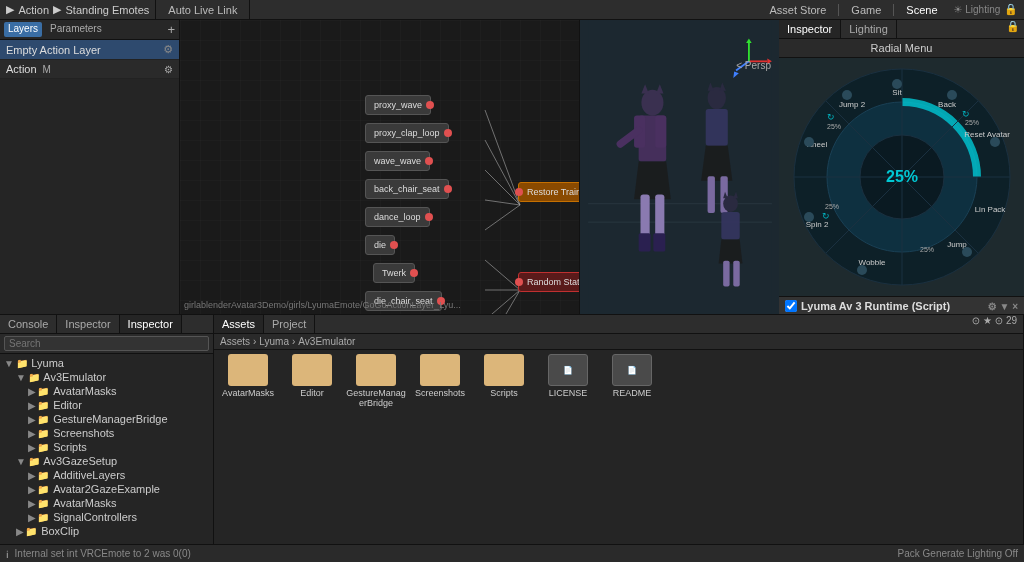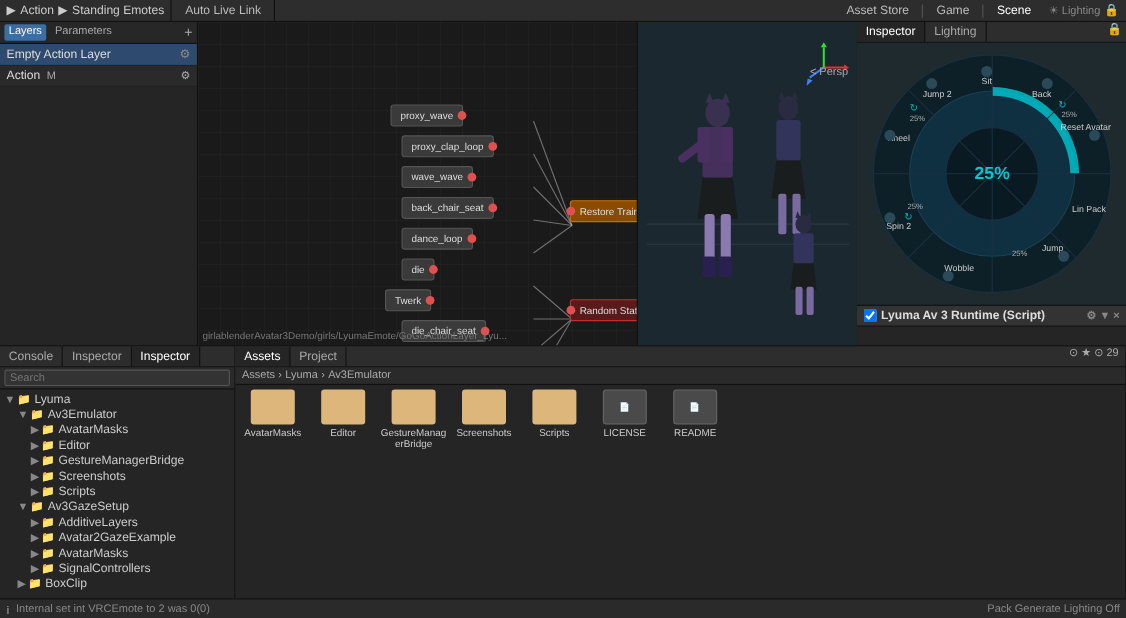--- a/index.html
+++ b/index.html
@@ -163,27 +163,27 @@
             <line x1="305" y1="240" x2="340" y2="270" stroke="#aaa" stroke-width="1" opacity="0.6"></line>
             <line x1="305" y1="270" x2="340" y2="270" stroke="#aaa" stroke-width="1" opacity="0.6"></line>
             <line x1="305" y1="300" x2="340" y2="270" stroke="#aaa" stroke-width="1" opacity="0.6"></line>
             <line x1="305" y1="330" x2="340" y2="270" stroke="#aaa" stroke-width="1" opacity="0.6"></line>
 
             <line x1="440" y1="185" x2="500" y2="240" stroke="#ddd" stroke-width="1" opacity="0.5"></line>
 
             <line x1="185" y1="310" x2="305" y2="310" stroke="#c8a000" stroke-width="2" opacity="0.8"></line>
           </svg>
 
-          <div class="node gray" style="left:175px; top:75px;">proxy_wave<span class="node-dot"></span></div>
+          <div class="node gray" style="left:185px; top:75px;">proxy_wave<span class="node-dot"></span></div>
           <div class="node gray" style="left:185px; top:103px;">proxy_clap_loop<span class="node-dot"></span></div>
           <div class="node gray" style="left:185px; top:131px;">wave_wave<span class="node-dot"></span></div>
           <div class="node gray" style="left:185px; top:159px;">back_chair_seat<span class="node-dot"></span></div>
           <div class="node gray" style="left:185px; top:187px;">dance_loop<span class="node-dot"></span></div>
           <div class="node gray" style="left:185px; top:215px;">die<span class="node-dot"></span></div>
-          <div class="node gray" style="left:170px; top:243px;">Twerk<span class="node-dot"></span></div>
+          <div class="node gray" style="left:193px; top:243px;">Twerk<span class="node-dot"></span></div>
           <div class="node gray" style="left:185px; top:271px;">die_chair_seat<span class="node-dot"></span></div>
 
           <div class="node orange" style="left:338px; top:162px;"><span class="node-dot-left"></span>Restore Training Layout</div>
           <div class="node red" style="left:338px; top:252px;"><span class="node-dot-left"></span>Random State</div>
           <div style="position:absolute; bottom:4px; left:4px; font-size:9px; color:#777;">girlablenderAvatar3Demo/girls/LyumaEmote/GoGoActionLayer_Lyu...</div>
         </div>
 
         <div class="scene-3d">
 
           <svg width="200" height="100%" viewBox="0 0 200 320" style="position:absolute;top:0;left:0;">
@@ -241,20 +241,21 @@
         </div>
       </div>
     </div>
 
     <div class="right-panel">
       <div class="right-panel-top">
         <span class="right-tab active">Inspector</span>
         <span class="right-tab">Lighting</span>
         <span style="margin-left:auto; padding:0 4px; color:#888; font-size:11px; cursor:pointer;">🔒</span>
       </div>
+      <div class="radial-title">Radial Menu</div>
       <div class="radial-menu-container">
         <div class="radial-canvas">
           <svg width="230" height="230" viewBox="-115 -115 230 230">
 
             <circle r="108" fill="#0d2028" stroke="#1a3040" stroke-width="1"></circle>
 
             <circle r="75" fill="#0e3040" stroke="#1a4055" stroke-width="1"></circle>
 
             <circle r="42" fill="#0a1a22" stroke="#1a3040" stroke-width="1"></circle>
 

